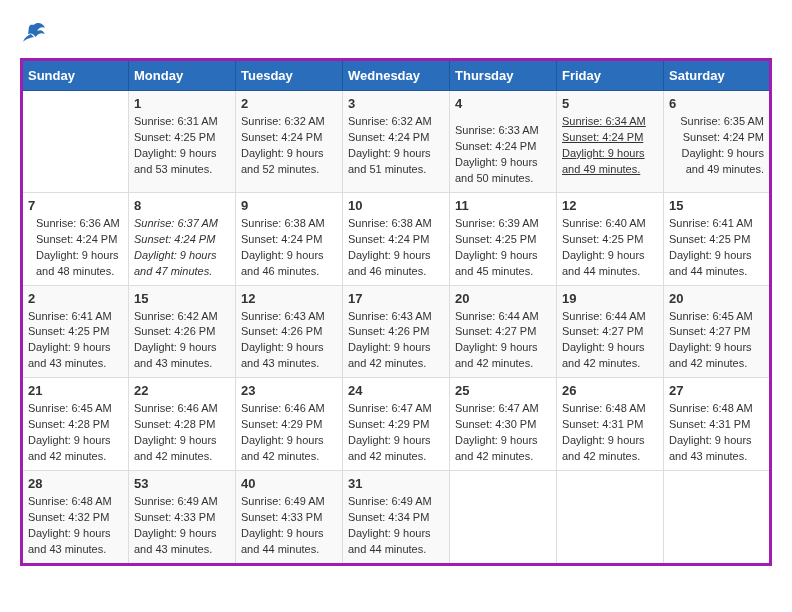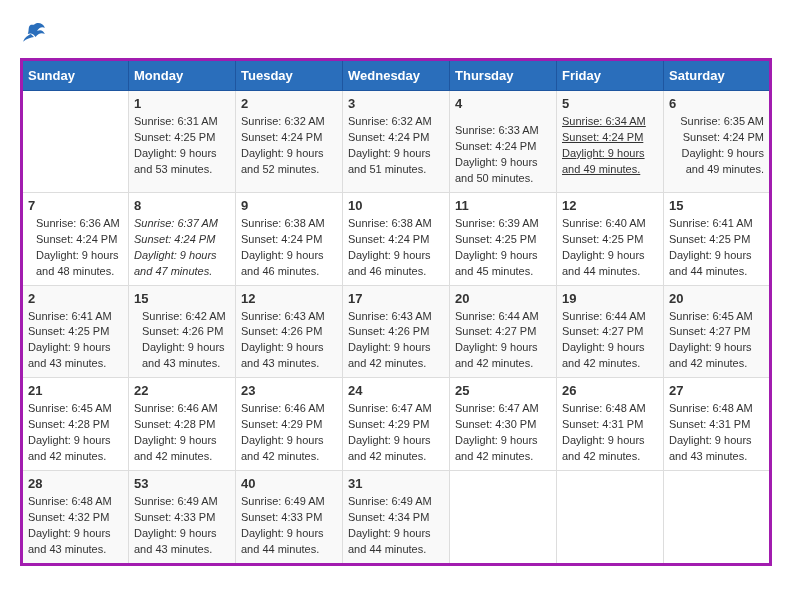--- a/index.html
+++ b/index.html
@@ -233,21 +233,21 @@
       <tr>
         <td>
           <span class="day-number">2</span>
           <div class="day-info" style="white-space: pre-line;">Sunrise: 6:41 AM
 Sunset: 4:25 PM
 Daylight: 9 hours
 and 43 minutes.</div>
         </td>
         <td>
           <span class="day-number">15</span>
-          <div class="day-info" style="white-space: pre-line; margin-left: 8px;">Sunrise: 6:42 AM
+          <div class="day-info" style="white-space: pre-line;">Sunrise: 6:42 AM
 Sunset: 4:26 PM
 Daylight: 9 hours
 and 43 minutes.</div>
         </td>
         <td>
           <span class="day-number">12</span>
           <div class="day-info" style="white-space: pre-line;">Sunrise: 6:43 AM
 Sunset: 4:26 PM
 Daylight: 9 hours
 and 43 minutes.</div>

